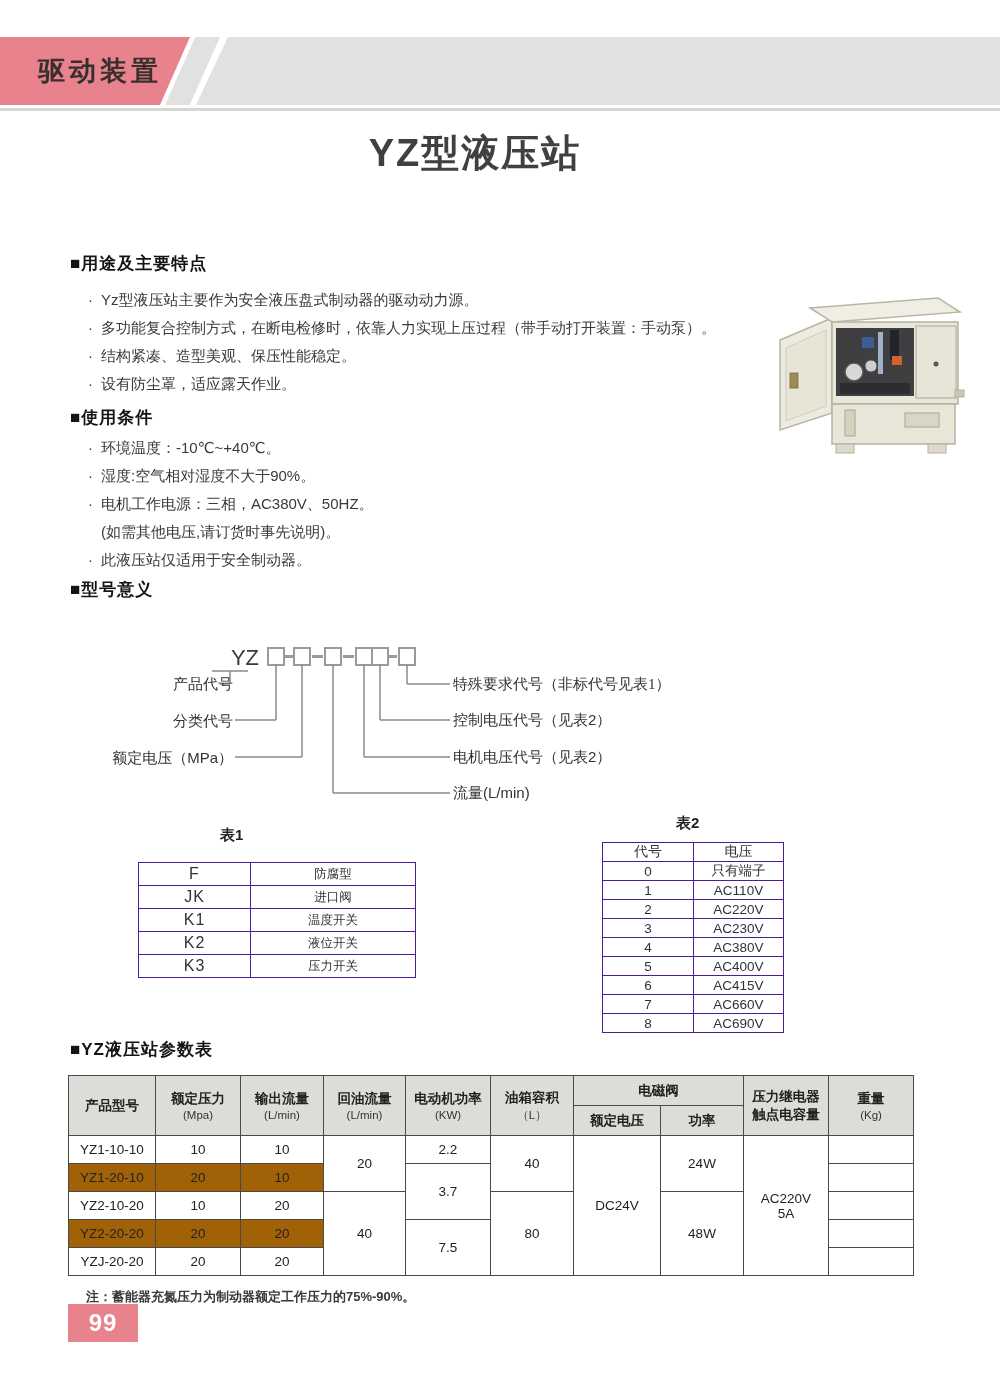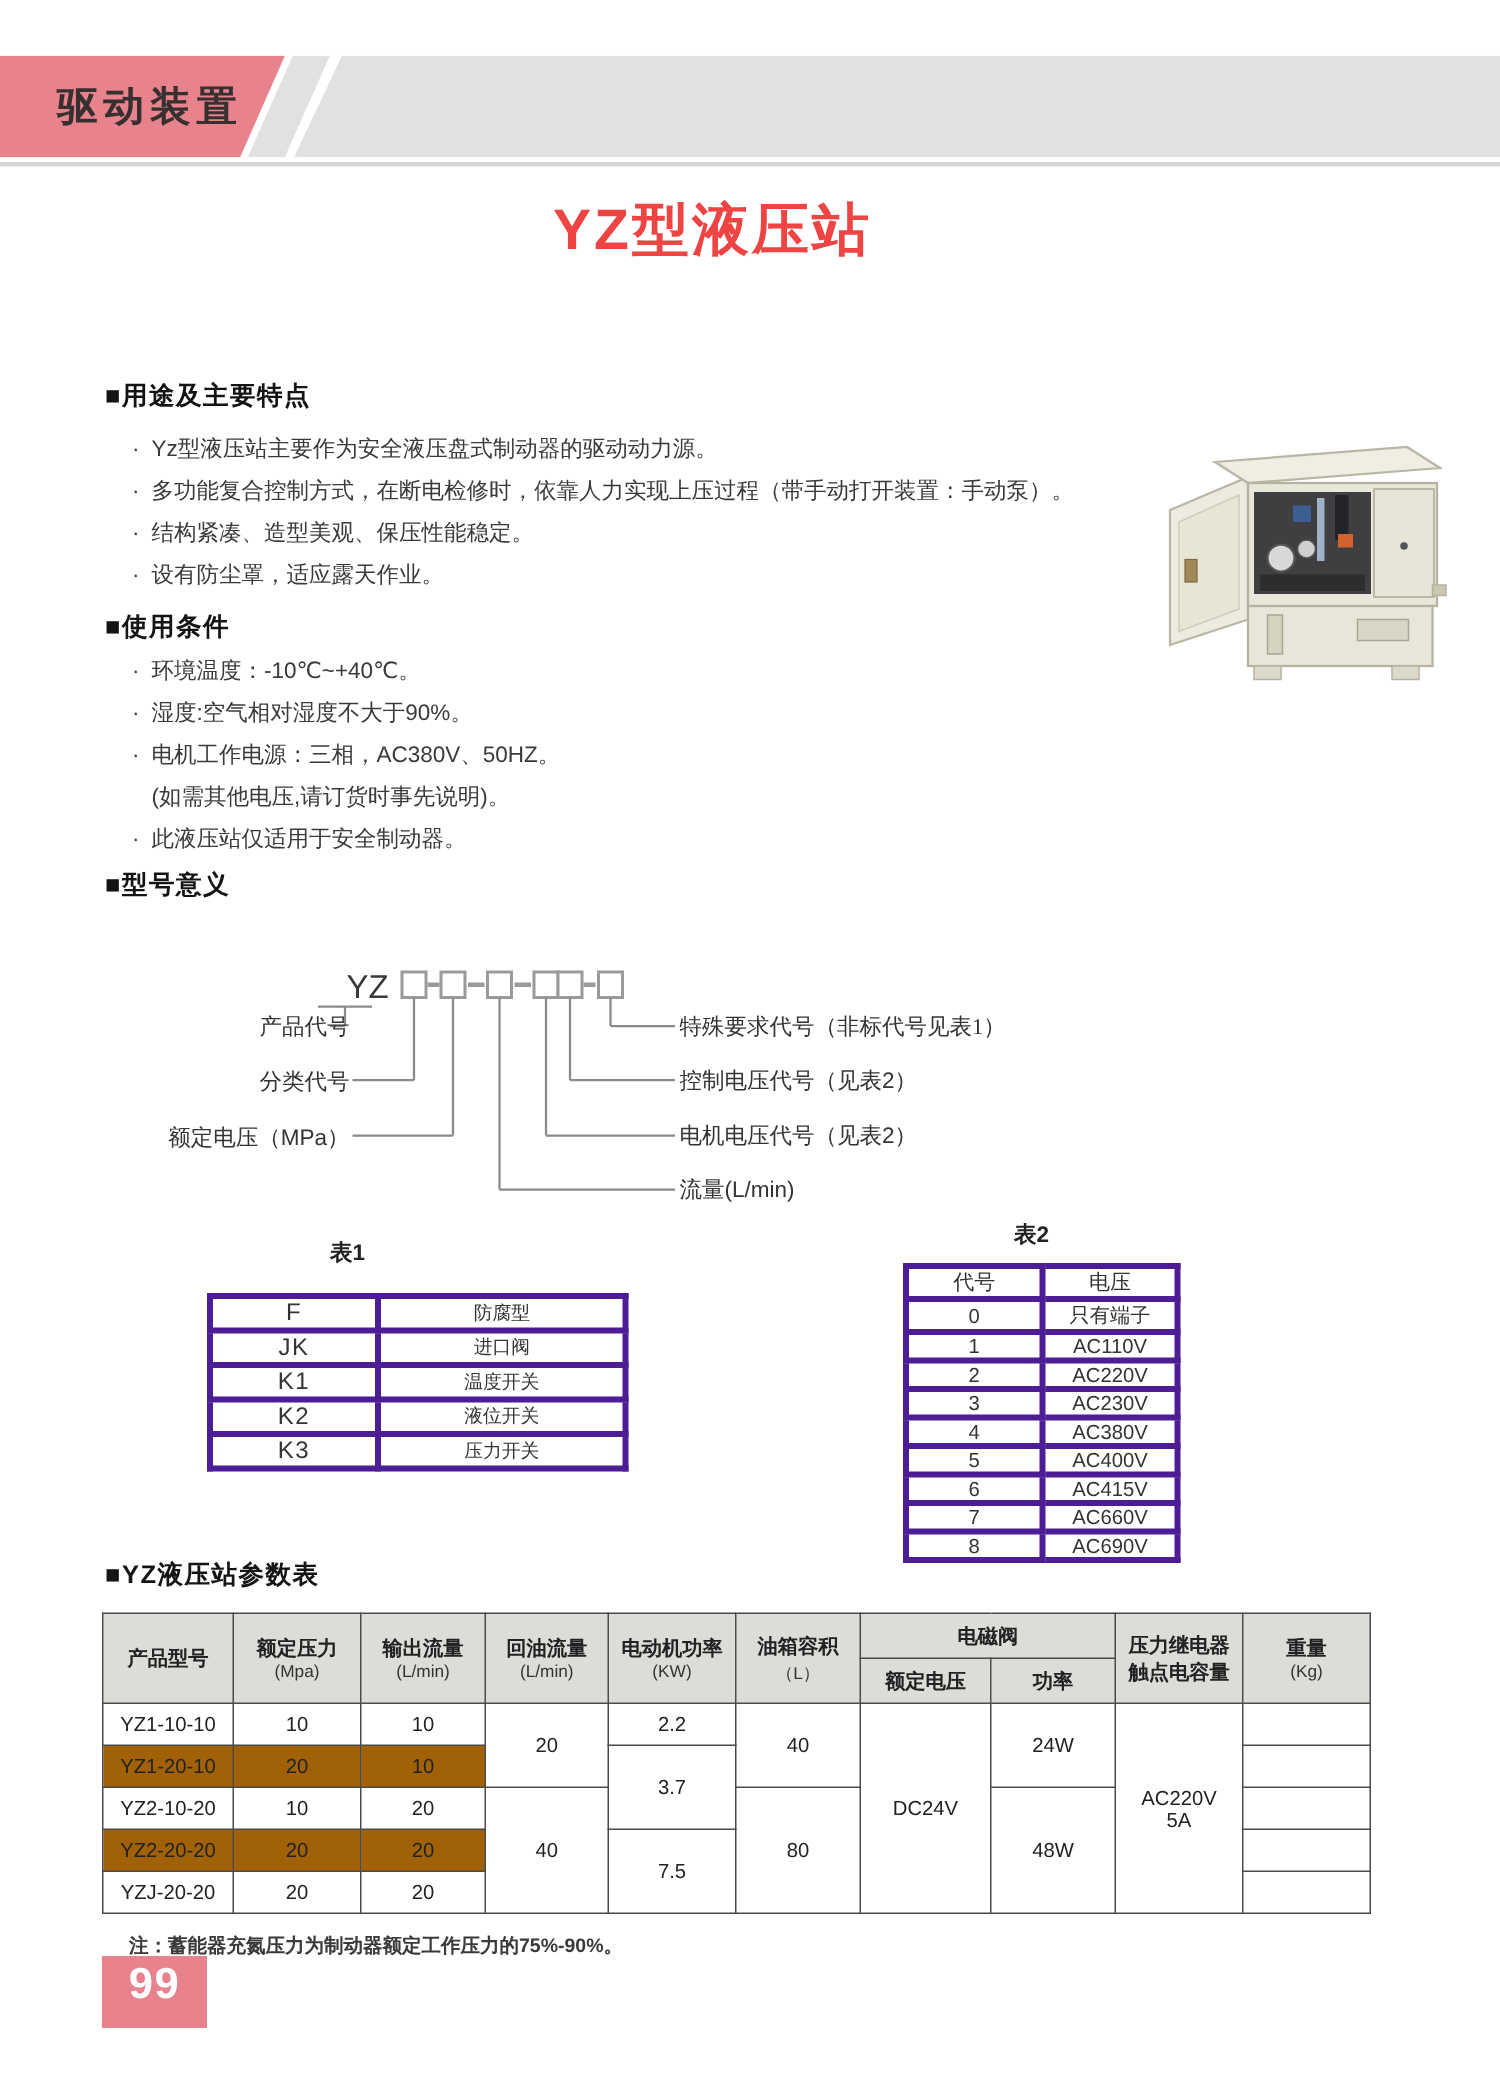--- a/index.html
+++ b/index.html
@@ -13,42 +13,42 @@
   .banner-stripe { position:absolute; left:165px; top:37px; width:55px; height:68px;
     background:#e1e1df; clip-path:polygon(55% 0,100% 0,45% 100%,0 100%); }
   .banner-band { position:absolute; left:196px; top:37px; width:804px; height:68px;
     background:#e1e1df; clip-path:polygon(32px 0,100% 0,100% 100%,0 100%); }
   .banner-underline { position:absolute; left:0; top:108px; width:1000px; height:3px; background:#d6d6d4; }
   .banner-title { position:absolute; left:38px; top:37px; height:68px; line-height:68px;
     font-size:27px; font-weight:bold; color:#38302f; letter-spacing:4px; z-index:2; }
 
   
   .doc-title { position:absolute; left:0; top:128px; width:950px; text-align:center;
-    font-size:38px; font-weight:bold; color:#ef4444; letter-spacing:2px; }
+    font-size:38px; font-weight:bold; color:#404040; letter-spacing:2px; }
 
   
   .sec-heading { position:absolute; font-size:17px; font-weight:bold; color:#141414; letter-spacing:1px; }
   .bullet-list { position:absolute; font-size:15px; color:#3a3a3a; }
   .bullet-list .item { height:28px; line-height:28px; white-space:nowrap; }
   .dot { display:inline-block; width:13px; color:#3a3a3a; }
   .item.cont { padding-left:13px; }
 
   
   .product-photo { position:absolute; left:770px; top:278px; }
 
   
   .model-svg { position:absolute; left:130px; top:640px; }
   .dg-label { position:absolute; font-size:15px; color:#333; white-space:nowrap; }
   .dg-left { right:767px; text-align:right; }
   .dg-right { left:453px; }
 
   
   .tbl-title { position:absolute; font-size:15px; color:#222; font-weight:bold; }
   table.small { position:absolute; border-collapse:collapse; table-layout:fixed; background:#fff; }
-  table.small td, table.small th { border:4px solid #4c1d95; text-align:center; vertical-align:middle;
+  table.small td, table.small th { border:1px solid #4c1d95; text-align:center; vertical-align:middle;
     font-weight:normal; color:#333; }
   .t1 { left:138px; top:862px; width:277px; }
   .t1 td { height:23px; }
   .t1 td.code { font-size:16px; letter-spacing:1px; }
   .t1 td.desc { font-size:12.5px; }
   .t2 { left:602px; top:842px; width:181px; }
   .t2 td, .t2 th { height:19px; font-size:13.5px; }
   .t2 th { font-size:14px; }
 
   
@@ -56,22 +56,22 @@
     border-collapse:collapse; table-layout:fixed; }
   table.param th, table.param td { border:1px solid #4a4a4a; text-align:center; vertical-align:middle; }
   table.param thead th { background:#dcdcd9; font-size:13.5px; font-weight:bold; color:#222; height:30px; }
   table.param thead .unit { font-size:11.5px; font-weight:normal; color:#333; margin-top:1px; }
   table.param tbody td { background:#fff; font-size:13.5px; color:#222; height:28px; }
   table.param tbody td.shade { background:#a16207; }
   table.param tbody td.wcell { background:#fff; }
 
   .note { position:absolute; left:86px; top:1288px; font-size:13px; font-weight:bold; color:#3a3a3a;text-align:right; }
 
-  .page-num { position:absolute; left:68px; top:1304px; width:70px; height:48px; background:#e8838e;
-    color:#fff; font-size:29px; font-weight:bold; text-align:center; line-height:38px; letter-spacing:1px; }
+  .page-num { position:absolute; left:68px; top:1304px; width:70px; height:38px; background:#e8838e;
+    color:#fff; font-size:24px; font-weight:bold; text-align:center; line-height:38px; letter-spacing:1px; }
 </style>
 </head>
 <body>
 
 <div class="page">
 
   <div class="banner-pink"></div>
   <div class="banner-stripe"></div>
   <div class="banner-band"></div>
   <div class="banner-underline"></div>

